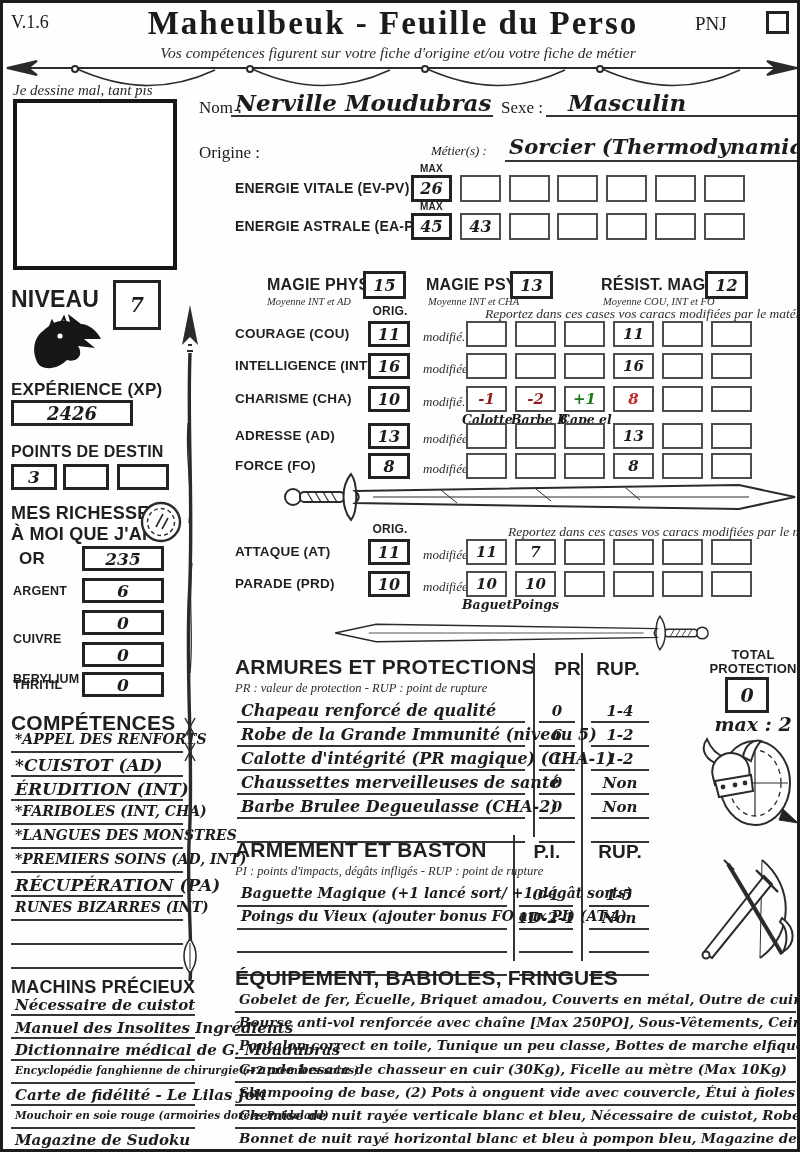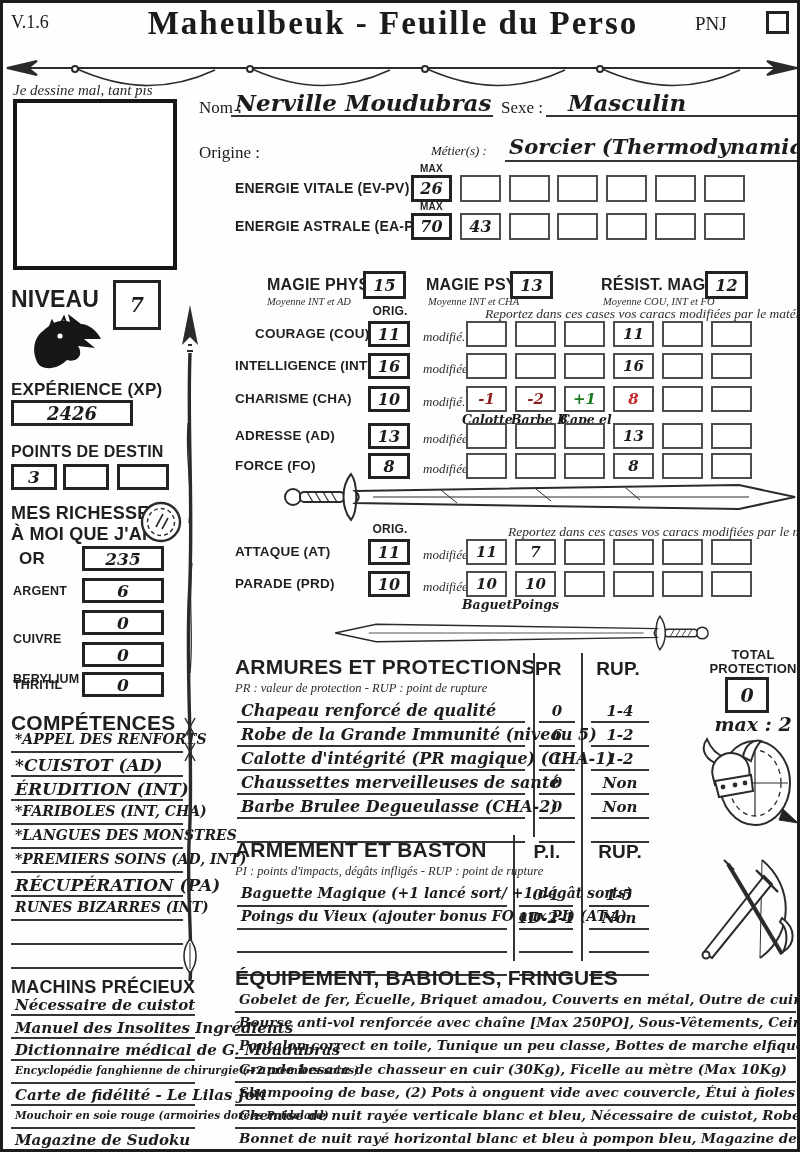--- a/index.html
+++ b/index.html
@@ -28,20 +28,21 @@
 </style>
 </head>
 <body>
 
 <div id="page">
 
   <div class="abs serif" style="left:8px;top:9px;font-size:18px;">V.1.6</div>
   <div class="abs serif" style="left:90px;top:2px;width:600px;text-align:center;font-size:33px;font-weight:bold;letter-spacing:2px;">Maheulbeuk - Feuille du Perso</div>
   <div class="abs serif" style="left:692px;top:10px;width:64px;font-size:19px;">PNJ</div>
   <div class="box heavy" style="left:763px;top:8px;width:23px;height:23px;"></div>
+  <div class="abs script" style="left:0;top:41px;width:790px;text-align:center;font-size:15.5px;">Vos compétences figurent sur votre fiche d'origine et/ou votre fiche de métier</div>
 
   <svg class="abs" style="left:2px;top:56px;" width="794" height="30" viewBox="0 0 794 30">
     <g stroke="#2b2b2b" fill="none" stroke-width="2">
       <path d="M10,9 H784"></path>
       <path d="M2,9 L32,2 L23,9 L32,16 Z" fill="#2b2b2b"></path>
       <path d="M792,9 L762,2 L771,9 L762,16 Z" fill="#2b2b2b"></path>
       <path d="M70,9 C120,32 165,32 210,11" stroke-width="1.6"></path>
       <path d="M245,9 C295,32 340,32 385,11" stroke-width="1.6"></path>
       <path d="M420,9 C470,32 515,32 560,11" stroke-width="1.6"></path>
       <path d="M595,9 C645,32 690,32 735,11" stroke-width="1.6"></path>
@@ -153,21 +154,21 @@
         <div class="box hw" style="left: 457px; top: 12px; width: 41px; height: 27px; font-size: 16px;"></div>
         <div class="box hw" style="left: 505.7px; top: 12px; width: 41px; height: 27px; font-size: 16px;"></div>
         <div class="box hw" style="left: 554.4px; top: 12px; width: 41px; height: 27px; font-size: 16px;"></div>
         <div class="box hw" style="left: 603.1px; top: 12px; width: 41px; height: 27px; font-size: 16px;"></div>
         <div class="box hw" style="left: 651.8px; top: 12px; width: 41px; height: 27px; font-size: 16px;"></div>
         <div class="box hw" style="left: 700.5px; top: 12px; width: 41px; height: 27px; font-size: 16px;"></div>
       </div>
       <div class="stat-row" style="top: 198px;">
         <div class="head abs" style="left: 232px; top: 17px; font-size: 14px;">ENERGIE ASTRALE (EA-PA)</div>
         <div class="head abs" style="left: 408px; top: 0px; width: 41px; text-align: center; font-size: 10px;">MAX</div>
-        <div class="box heavy hw" style="left: 408px; top: 12px; width: 41px; height: 27px; font-size: 16px;">70</div>
+        <div class="box heavy hw" style="left: 408px; top: 12px; width: 41px; height: 27px; font-size: 16px;">45</div>
         <div class="box hw" style="left: 457px; top: 12px; width: 41px; height: 27px; font-size: 16px;">43</div>
         <div class="box hw" style="left: 505.7px; top: 12px; width: 41px; height: 27px; font-size: 16px;"></div>
         <div class="box hw" style="left: 554.4px; top: 12px; width: 41px; height: 27px; font-size: 16px;"></div>
         <div class="box hw" style="left: 603.1px; top: 12px; width: 41px; height: 27px; font-size: 16px;"></div>
         <div class="box hw" style="left: 651.8px; top: 12px; width: 41px; height: 27px; font-size: 16px;"></div>
         <div class="box hw" style="left: 700.5px; top: 12px; width: 41px; height: 27px; font-size: 16px;"></div>
       </div>
     </div>
 
   <div class="abs" style="left:0;top:268px;width:800px;height:40px;">
@@ -179,21 +180,21 @@
     <div class="abs script" style="left:425px;top:25px;font-size:10.5px;">Moyenne INT et CHA</div>
     <div class="abs head" style="left:598px;top:5px;font-size:16px;">RÉSIST. MAGIE</div>
     <div class="box heavy hw" style="left:702px;top:0;width:43px;height:28px;font-size:16px;">12</div>
     <div class="abs script" style="left:600px;top:25px;font-size:10.5px;">Moyenne COU, INT et FO</div>
   </div>
 
   <div class="abs head" style="left:365px;top:301px;width:44px;text-align:center;font-size:12px;">ORIG.</div>
   <div class="abs script" style="left:482px;top:303px;font-size:13.5px;">Reportez dans ces cases vos caracs modifiées par le matériel</div>
   <div id="carac-rows">
       <div class="stat-row" style="top: 318px;">
-        <div class="stat-label head" style="left: 232px; margin-left: 20px;">COURAGE (COU)</div>
+        <div class="stat-label head" style="left: 232px;">COURAGE (COU)</div>
         <div class="box heavy orig-box hw" style="left: 365px;">11</div>
         <div class="mod script" style="left: 420px;">modifié...</div>
         <div class="box cell hw" style="left: 463px;"></div>
         <div class="box cell hw" style="left: 512px;"></div>
         <div class="box cell hw" style="left: 561px;"></div>
         <div class="box cell hw" style="left: 610px;">11</div>
         <div class="box cell hw" style="left: 659px;"></div>
         <div class="box cell hw" style="left: 708px;"></div>
       </div>
       <div class="stat-row" style="top: 350px;">
@@ -291,21 +292,21 @@
       <circle cx="12" cy="26" r="8"></circle>
       <rect x="19" y="21" width="44" height="10" rx="4"></rect>
       <path d="M26,21 l6,10 M34,21 l6,10 M42,21 l6,10 M50,21 l6,10" stroke-width="1.2"></path>
       <path d="M70,3 C60,15 60,37 70,49 C77,40 77,12 70,3 Z"></path>
       <path d="M74,20 L458,14 L514,26 L458,38 L74,32 C79,28 79,24 74,20 Z"></path>
       <path d="M92,26 H468" stroke-width="1.1" fill="none"></path>
     </g>
   </svg>
 
   <div class="abs head" style="left:232px;top:652px;font-size:21px;">ARMURES ET PROTECTIONS</div>
-  <div class="abs head" style="left:532px;top:655px;width:46px;text-align:left;font-size:19px;">PR</div>
+  <div class="abs head" style="left:532px;top:655px;width:46px;text-align:right;font-size:19px;">PR</div>
   <div class="abs head" style="left:580px;top:655px;width:70px;text-align:center;font-size:19px;">RUP.</div>
   <div class="abs script" style="left:232px;top:678px;font-size:12.5px;">PR : valeur de protection - RUP : point de rupture</div>
   <div class="vsep" style="left:530px;top:650px;height:184px;"></div>
   <div class="vsep" style="left:578px;top:650px;height:184px;"></div>
   <div id="armor-rows">
       <div class="abs" style="left: 0px; top: 698px; width: 800px; height: 22px;">
         <div class="fline hw" style="left: 234px; top: 0px; width: 288px; height: 22px; font-size: 16px;">Chapeau renforcé de qualité</div>
         <div class="fline hw ctr" style="left: 536px; top: 0px; width: 36px; height: 22px; font-size: 15px; padding-left: 0px;">0</div>
         <div class="fline hw ctr" style="left: 588px; top: 0px; width: 58px; height: 22px; font-size: 15px; padding-left: 0px;">1-4</div>
       </div>

